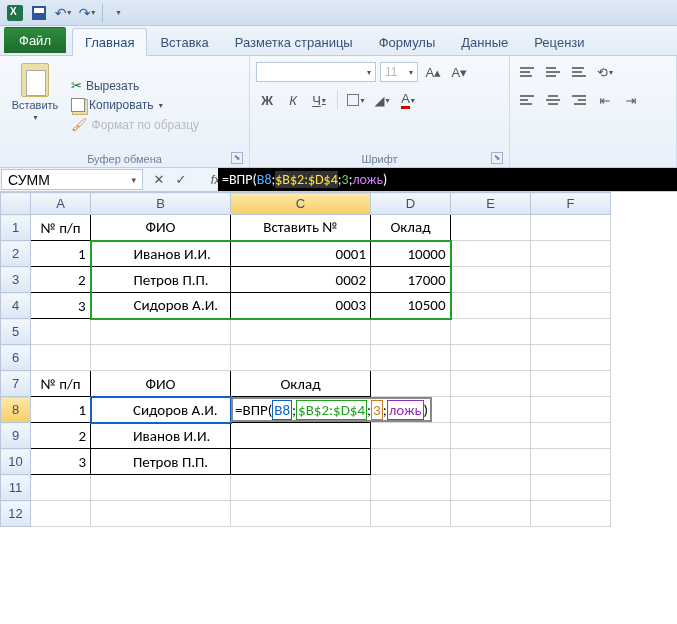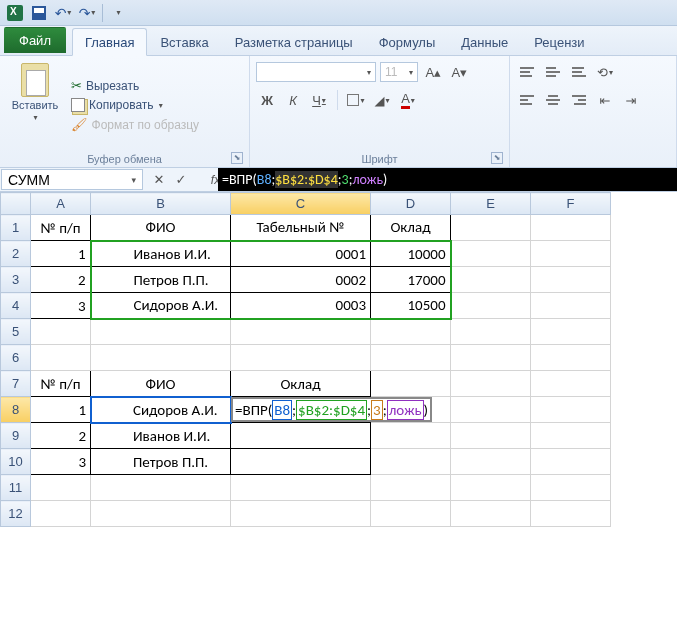--- a/index.html
+++ b/index.html
@@ -405,21 +405,21 @@
     <td class="hdr col-hdr active">C</td>
     <td class="hdr col-hdr">D</td>
     <td class="hdr col-hdr">E</td>
     <td class="hdr col-hdr">F</td>
   </tr>
 
   <tr>
     <td class="hdr row-hdr">1</td>
     <td class="cell bordered txt-center">№ п/п</td>
     <td class="cell bordered txt-center">ФИО</td>
-    <td class="cell bordered txt-center">Табельный №</td>
+    <td class="cell bordered txt-center">Вставить №</td>
     <td class="cell bordered txt-center">Оклад</td>
     <td class="cell"></td>
     <td class="cell"></td>
   </tr>
 
   <tr>
     <td class="hdr row-hdr">2</td>
     <td class="cell bordered txt-right">1</td>
     <td class="cell bordered txt-left range-tl">Иванов И.И.</td>
     <td class="cell bordered txt-right range-t">0001</td>

